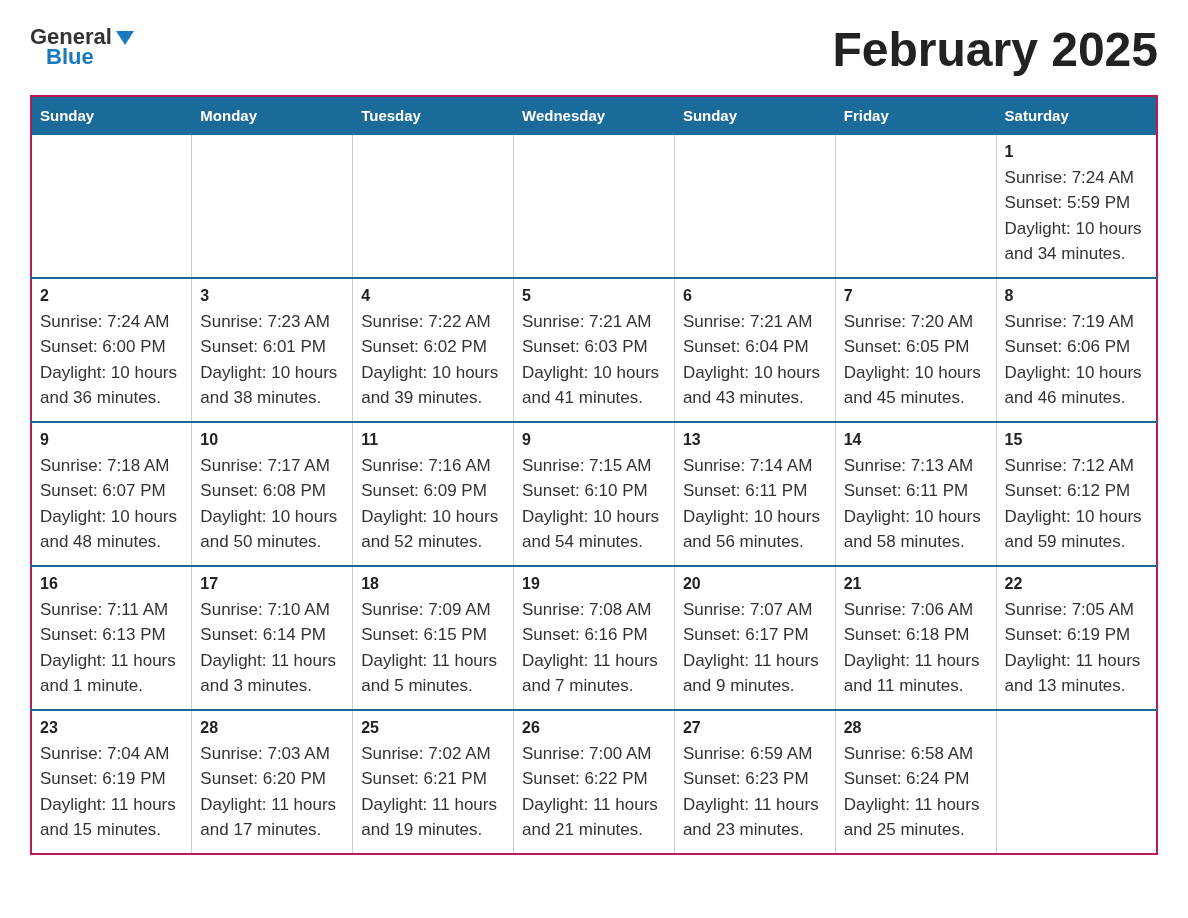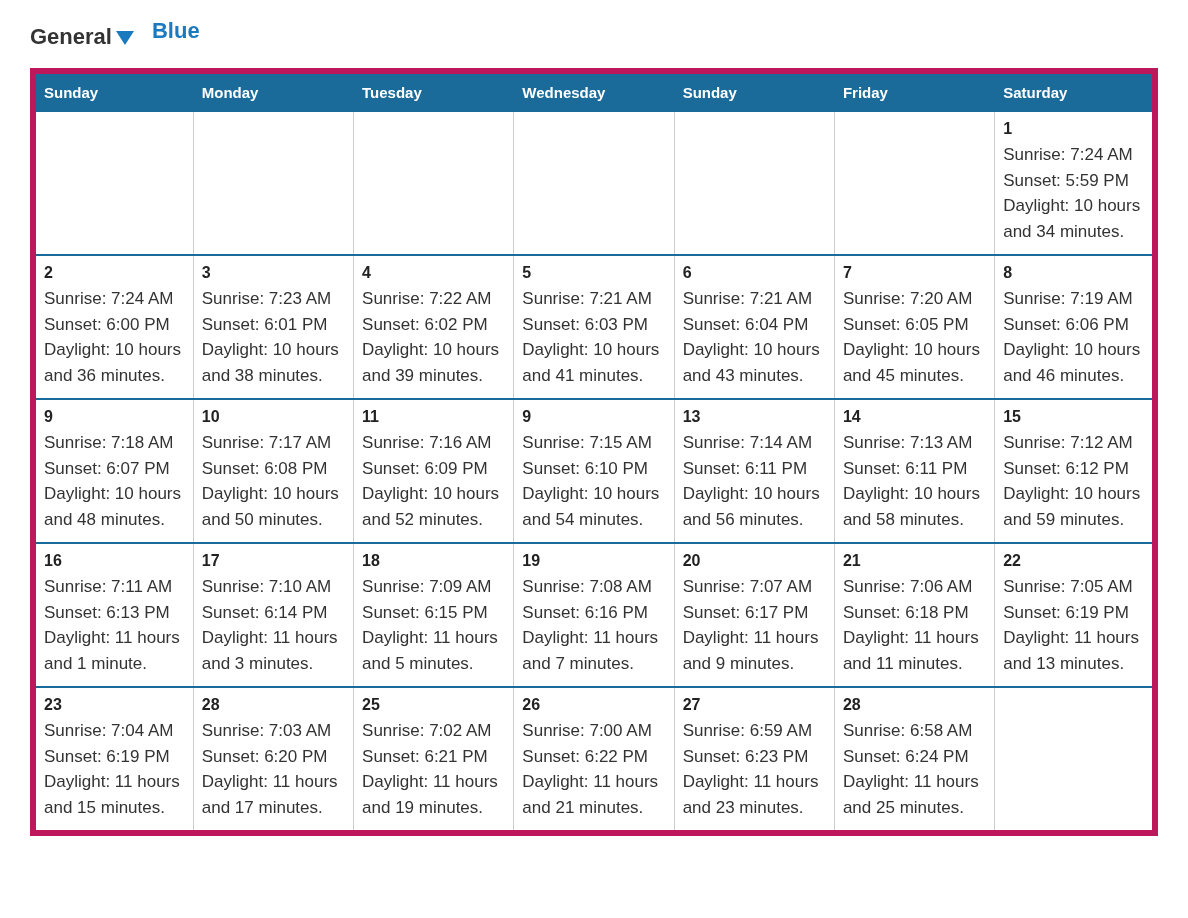--- a/index.html
+++ b/index.html
@@ -41,21 +41,21 @@
       line-height: 1.1;
     }
     .location {
       font-size: 18px;
       color: #555;
       margin-top: 4px;
     }
     .calendar {
       width: 100%;
       border-collapse: collapse;
-      border: 6px solid #be185d;
+      border: 2px solid #be185d;
     }
     .calendar th {
       background-color: #1a6b9a;
       color: #fff;
       font-size: 15px;
       font-weight: bold;
       padding: 10px 8px;
       text-align: left;
       border: 1px solid #1a6b9a;
     }
@@ -86,31 +86,32 @@
     }
     .row-top td {
       border-top: 2px solid #1a6b9a;
     }
   </style>
 </head>
 <body>
 
 <div class="header">
   <div class="logo">
-    <div style="display:flex; flex-direction:row; align-items:flex-start;">
+    <div style="display:flex; flex-direction:column; align-items:flex-start;">
       <div style="display:flex; align-items:center;">
         <span class="logo-text-general">General</span>
         <svg width="22" height="22" viewBox="0 0 22 22" style="margin-left:2px; margin-top:2px;">
           <polygon points="2,4 20,4 11,18" fill="#1a7abf"></polygon>
         </svg>
       </div>
       <span class="logo-text-blue" style="margin-top:-6px; margin-left:16px;">Blue</span>
     </div>
   </div>
   <div class="title-block">
+    <div class="month-title">February 2025</div>
   </div>
 </div>
 
 <table class="calendar">
   <thead>
     <tr>
 
     <th>Sunday</th>
         <th>Monday</th>
         <th>Tuesday</th>

